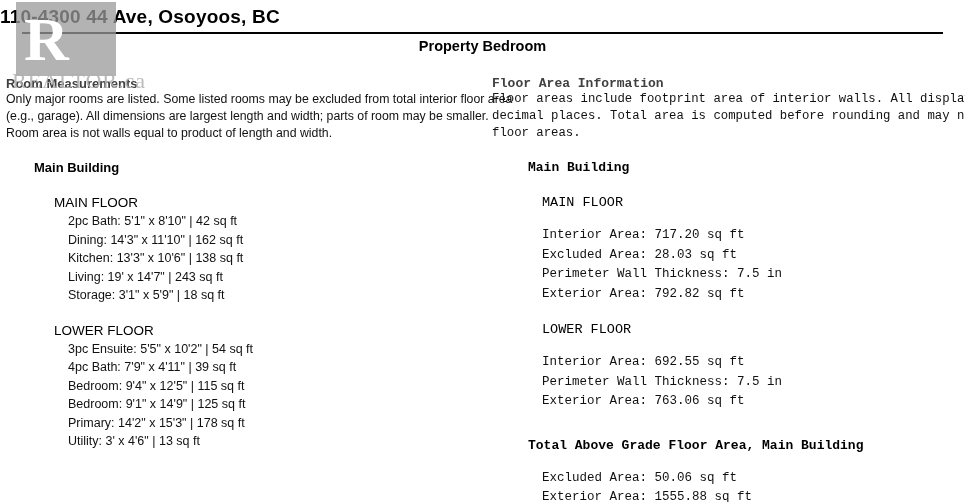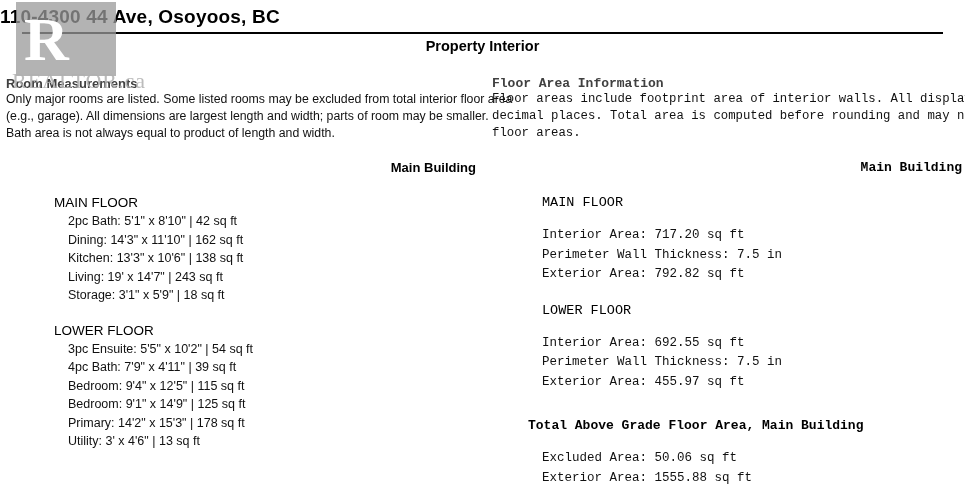--- a/index.html
+++ b/index.html
@@ -119,21 +119,20 @@
     line-height: 17px;
     color: #111;
   }
   .note div { white-space: nowrap; }
   .bldg {
     font-size: 13px;
     font-weight: bold;
     margin-top: 18px;
     margin-left: 28px;
     color: #000;
-    text-align: right;
   }
   .floor {
     font-size: 13.5px;
     margin-top: 20px;
     margin-left: 48px;
     color: #000;
   }
   .floor.gap { margin-top: 18px; }
   .room-list {
     margin-left: 62px;
@@ -172,30 +171,30 @@
     <div class="wm-block"></div>
     <div class="wm-r">R</div>
     <div class="wm-bar"></div>
     <div class="wm-text">REALTOR.ca</div>
   </div>
 
   <div class="title-wrap">
     <div class="doc-title">110-4300 44 Ave, Osoyoos, BC</div>
   </div>
   <div class="rule"></div>
-  <div class="subtitle">Property Interior</div>
+  <div class="subtitle">Property Bedroom</div>
 
   <div class="columns">
 
     <div class="col col-left">
       <div class="sec-head">Room Measurements</div>
       <div class="note">
         <div>Only major rooms are listed. Some listed rooms may be excluded from total interior floor area</div>
         <div>(e.g., garage). All dimensions are largest length and width; parts of room may be smaller.</div>
-        <div>Bath area is not always equal to product of length and width.</div>
+        <div>Room area is not walls equal to product of length and width.</div>
       </div>
 
       <div class="bldg">Main Building</div>
 
       <div class="floor">MAIN FLOOR</div>
       <div class="room-list">
         <div class="room">2pc Bath: 5'1" x 8'10" | 42 sq ft</div>
         <div class="room">Dining: 14'3" x 11'10" | 162 sq ft</div>
         <div class="room">Kitchen: 13'3" x 10'6" | 138 sq ft</div>
         <div class="room">Living: 19' x 14'7" | 243 sq ft</div>
@@ -219,29 +218,30 @@
         <div>Floor areas include footprint area of interior walls. All displayed floor areas are rounded to two</div>
         <div>decimal places. Total area is computed before rounding and may not equal to sum of displayed</div>
         <div>floor areas.</div>
       </div>
 
       <div class="bldg r-indent">Main Building</div>
 
       <div class="floor r-indent2">MAIN FLOOR</div>
       <div class="area-list r-indent2">
         <div class="area-line">Interior Area: 717.20 sq ft</div>
+        <div class="area-line">Excluded Area: 28.03 sq ft</div>
         <div class="area-line">Perimeter Wall Thickness: 7.5 in</div>
         <div class="area-line">Exterior Area: 792.82 sq ft</div>
       </div>
 
       <div class="floor r-indent2 gap">LOWER FLOOR</div>
       <div class="area-list r-indent2">
         <div class="area-line">Interior Area: 692.55 sq ft</div>
         <div class="area-line">Perimeter Wall Thickness: 7.5 in</div>
-        <div class="area-line">Exterior Area: 455.97 sq ft</div>
+        <div class="area-line">Exterior Area: 763.06 sq ft</div>
       </div>
 
       <div class="totals-head r-indent">Total Above Grade Floor Area, Main Building</div>
       <div class="area-list r-indent2">
         <div class="area-line">Excluded Area: 50.06 sq ft</div>
         <div class="area-line">Exterior Area: 1555.88 sq ft</div>
       </div>
     </div>
 
   </div>

